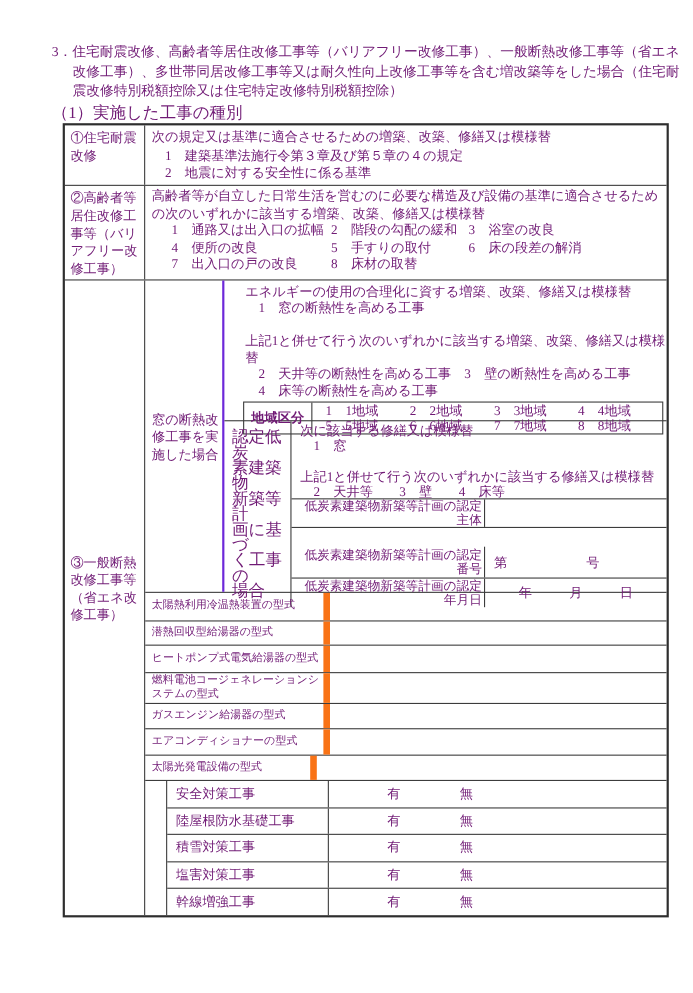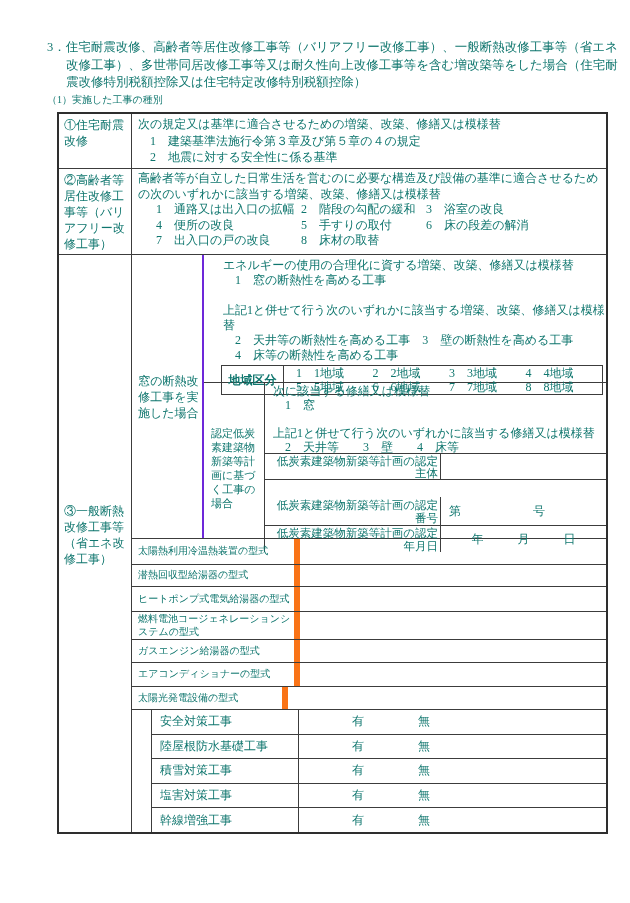--- a/index.html
+++ b/index.html
@@ -1,21 +1,21 @@
 <!DOCTYPE html>
 <html><head>
 <meta charset="utf-8">
 <style>
   html,body{margin:0;padding:0;background:#e8e8e8;}
   .sheet{position:relative;width:630px;height:903px;background:#ffffff;margin:0 auto;
-         font-family:"Liberation Serif","DejaVu Serif",serif;color:#0f766e;overflow:hidden;}
+         font-family:"Liberation Serif","DejaVu Serif",serif;color:#701a75;overflow:hidden;}
   .pre{white-space:pre-line;}
   .title{position:absolute;left:47px;top:39px;width:552px;font-size:12.5px;line-height:17.5px;
          padding-left:19px;text-indent:-19px;}
-  .subtitle{position:absolute;left:47px;top:93px;font-size:10px;}
+  .subtitle{position:absolute;left:47px;top:93px;font-size:15px;}
   .tbl{position:absolute;left:57px;top:112px;width:551px;height:722px;border:2px solid #2e2e2e;
        display:flex;flex-direction:column;font-size:12px;box-sizing:border-box;}
   .tbl *{box-sizing:border-box;}
   .row{display:flex;}
   .bb{border-bottom:1px solid #3c3c3c;}
   .br{border-right:1px solid #3c3c3c;}
   .r1{height:55px;}
   .r2{height:86px;}
   .r3{flex:1;}
   .labelA{width:73px;padding:3px 2px 0 5px;font-size:12px;line-height:16px;}
@@ -28,21 +28,21 @@
   .colB{width:72px;border-right:2px solid #6d28d9;display:flex;align-items:center;padding-left:6px;line-height:16px;text-align:right;}
   .restU{flex:1;display:flex;flex-direction:column;}
   .cellE{height:128px;border-bottom:1px solid #3c3c3c;padding-top:3px;}
   .energyText{padding-left:19px;line-height:15px;}
   .regionBox{margin:2px 3px 0 17px;height:30px;border:1px solid #3c3c3c;display:flex;}
   .regionLabel{width:62px;border-right:1px solid #3c3c3c;display:flex;align-items:center;justify-content:center;font-weight:bold;}
   .regionItems{flex:1;display:grid;grid-template-columns:repeat(4,1fr);align-content:center;
                padding-left:12px;line-height:14px;}
   .blockL{flex:1;display:flex;}
   .ninteiCol{width:61px;border-right:1px solid #3c3c3c;display:flex;align-items:center;
-             padding-left:7px;font-size:11px;line-height:14px;}
+             padding-left:7px;font-size:15px;line-height:14px;}
   .lRight{flex:1;display:flex;flex-direction:column;}
   .cellF{height:71px;border-bottom:1px solid #3c3c3c;padding:1px 0 0 8px;line-height:14px;}
   .certRow{display:flex;text-align:right;}
   .cg1{height:26px;border-bottom:1px solid #3c3c3c;}
   .cg2{height:29px;border-bottom:1px solid #3c3c3c;margin-top:17px;}
   .cg3{flex:1;}
   .certLabel{width:176px;border-right:1px solid #3c3c3c;font-size:11.5px;line-height:12.5px;
              padding:1px 2px 0 4px;display:flex;align-items:center;}
   .certValue{flex:1;display:flex;align-items:center;}
   .vNo{padding-left:8px;}

